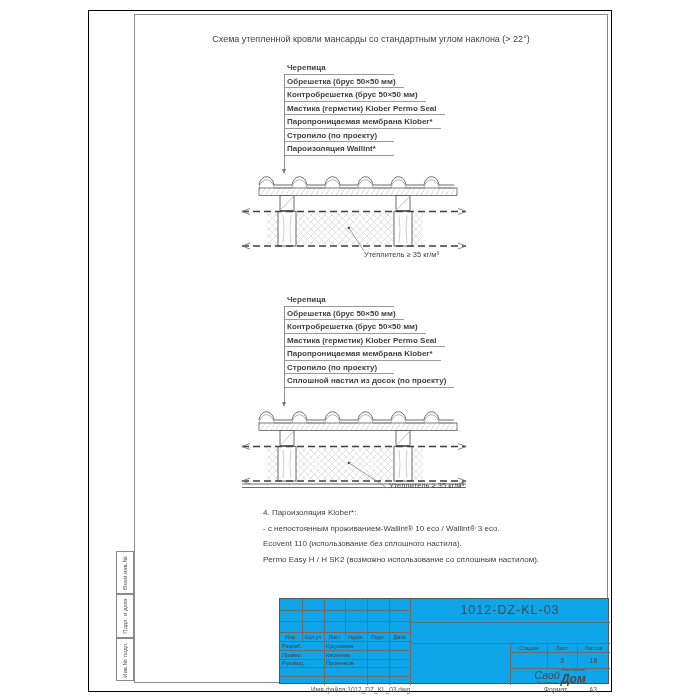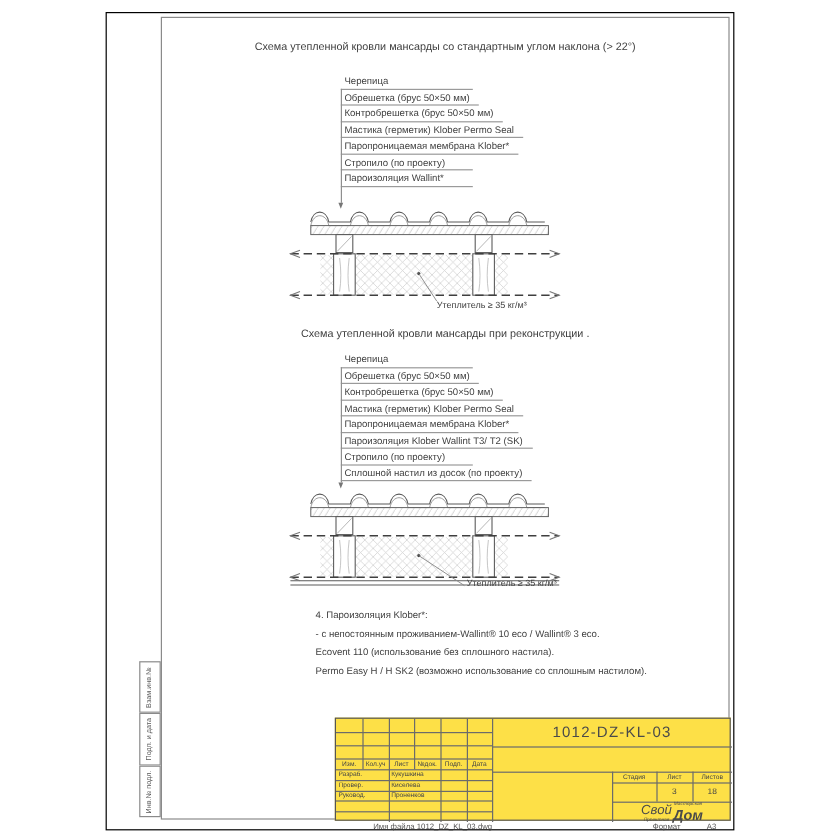--- a/index.html
+++ b/index.html
@@ -16,40 +16,40 @@
     background:#ffffff; border:1px solid #000000;
   }
   .frame {
     position:absolute; left:45px; top:3px; width:474px; height:669px;
     border:1px solid #8a8a8a;
   }
   .sec-title {
     position:absolute; left:45px; width:474px; text-align:center;
     font-size:9px; color:#3f3f3f; white-space:nowrap;
   }
-  .layer-list { position:absolute; left:195px; }
+  .layer-list { position:absolute; left:195px;font-weight:bold; }
   .layer-item {
     display:block; width:fit-content; min-width:110px; height:13.5px;
     line-height:13px; font-size:8px; padding:0 8px 0 3px; white-space:nowrap;
     border-bottom:1px solid #9a9a9a; color:#3f3f3f;
   }
   .leader-v { position:absolute; width:1px; background:#8f8f8f; }
   .leader-arrow {
     position:absolute; width:0; height:0;
     border-left:2.5px solid transparent; border-right:2.5px solid transparent;
     border-top:5px solid #777;
   }
   svg.sect { position:absolute; width:240px; height:100px; overflow:visible; }
   .ins-label { position:absolute; font-size:7.5px; color:#3f3f3f; white-space:nowrap; }
   .notes { position:absolute; left:174px; top:494px; }
   .note-line { height:15.5px; line-height:15.5px; font-size:8px; white-space:nowrap; color:#3f3f3f; }
   
   .stamp {
     position:absolute; left:190px; top:587px; width:330px; height:86px;
-    border:1.4px solid #555; background:#fde047;
+    border:1.4px solid #555; background:#0ea5e9;
   }
   .sl { position:absolute; background:#6b6b6b; }
   .st { position:absolute; font-size:5.5px; color:#444; white-space:nowrap; overflow:hidden; }
   .st.c { text-align:center; }
   .doc-num {
     position:absolute; left:130px; top:0; width:200px; height:23px;
     text-align:center; line-height:23px; font-size:12.5px; letter-spacing:1px; color:#4a4a4a;
   }
   .doc-title {
     position:absolute; left:130px; top:44px; width:100px; height:42px;
@@ -129,29 +129,27 @@
     <polyline points="16,42.5 8,45.5 16,48.5" fill="none" stroke="#777" stroke-width="0.9"></polyline>
     <polyline points="224,42.5 232,45.5 224,48.5" fill="none" stroke="#777" stroke-width="0.9"></polyline>
     <polyline points="16,77 8,80 16,83" fill="none" stroke="#777" stroke-width="0.9"></polyline>
     <polyline points="224,77 232,80 224,83" fill="none" stroke="#777" stroke-width="0.9"></polyline>
 
     <circle cx="115" cy="62" r="1.3" fill="#444"></circle>
     <line x1="115" y1="62" x2="130" y2="85" stroke="#8a8a8a" stroke-width="0.8"></line>
   </svg>
   <div class="ins-label" style="left:275px;top:239px">Утеплитель ≥ 35 кг/м³</div>
 
-  <div class="sec-title" style="top:262px">Схема утепленной кровли мансарды при реконструкции .</div>
 
   <div class="layer-list" style="top:282px">
     <div class="layer-item">Черепица</div>
     <div class="layer-item">Обрешетка (брус 50×50 мм)</div>
     <div class="layer-item">Контробрешетка  (брус 50×50 мм)</div>
     <div class="layer-item">Мастика (герметик) Klober  Permo Seal</div>
     <div class="layer-item">Паропроницаемая мембрана Klober*</div>
-    <div class="layer-item">Пароизоляция Klober Wallint Т3/ Т2 (SK)</div>
     <div class="layer-item">Стропило (по проекту)</div>
     <div class="layer-item">Сплошной настил из досок (по проекту)</div>
   </div>
   <div class="leader-v" style="left:195px;top:295px;height:96px"></div>
   <div class="leader-arrow" style="left:193px;top:391px"></div>
 
   <svg class="sect" style="left:145px;top:390px" viewBox="0 0 240 100">
     <defs>
       <pattern id="cr2" width="7" height="7" patternUnits="userSpaceOnUse">
         <path d="M0,0 L7,7 M7,0 L0,7" stroke="#cfcfcf" stroke-width="0.6"></path>

